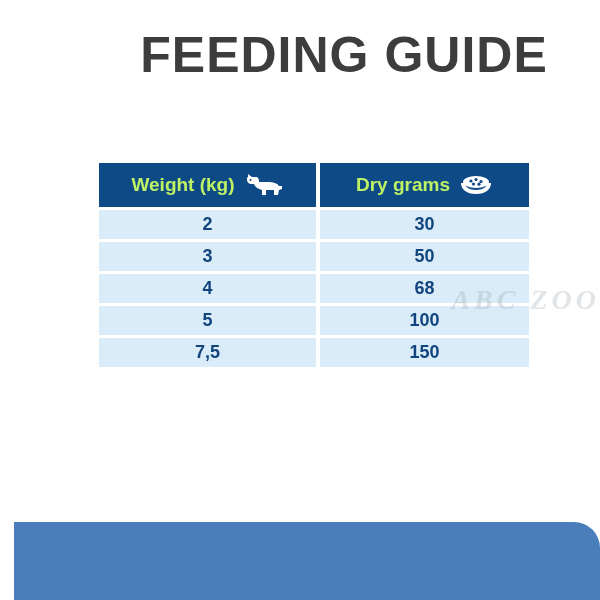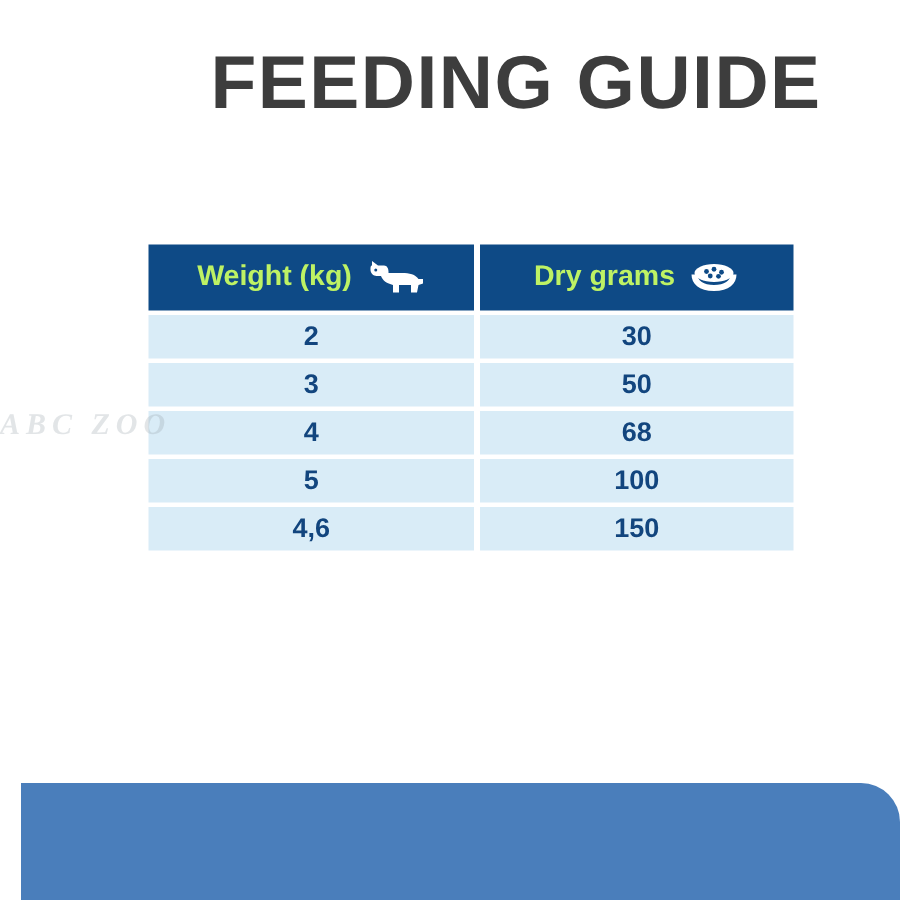--- a/index.html
+++ b/index.html
@@ -37,25 +37,25 @@
     text-align: center;
     font-size: 50px;
     font-weight: bold;
     letter-spacing: 1px;
     color: #3d3d3d;
     font-family: "Liberation Sans", sans-serif;
     margin-left: 44px;
   }
   .watermark {
     position: absolute;
-    top: 272px;
-    left: 0;
-    width: 600px;
-    text-align: left;
-    font-size: 20px;
+    top: 284px;
+    left: 0;
+    width: 600px;
+    text-align: right;
+    font-size: 28px;
     font-style: italic;
     font-weight: bold;
     color: rgba(150,160,170,0.28);
     letter-spacing: 4px;
     font-family: "Liberation Serif", serif;
     pointer-events: none;
     z-index: 5;
   }
   .table-wrap {
     position: absolute;
@@ -176,21 +176,21 @@
         </tr>
         <tr>
           <td>4</td>
           <td>68</td>
         </tr>
         <tr>
           <td>5</td>
           <td>100</td>
         </tr>
         <tr>
-          <td>4,6</td>
+          <td>7,5</td>
           <td>150</td>
         </tr>
       </tbody>
     </table>
   </div>
 
   <div class="watermark">ABC ZOO</div>
 
   <div class="bottom-bar">
     <div class="bottom-band"></div>

